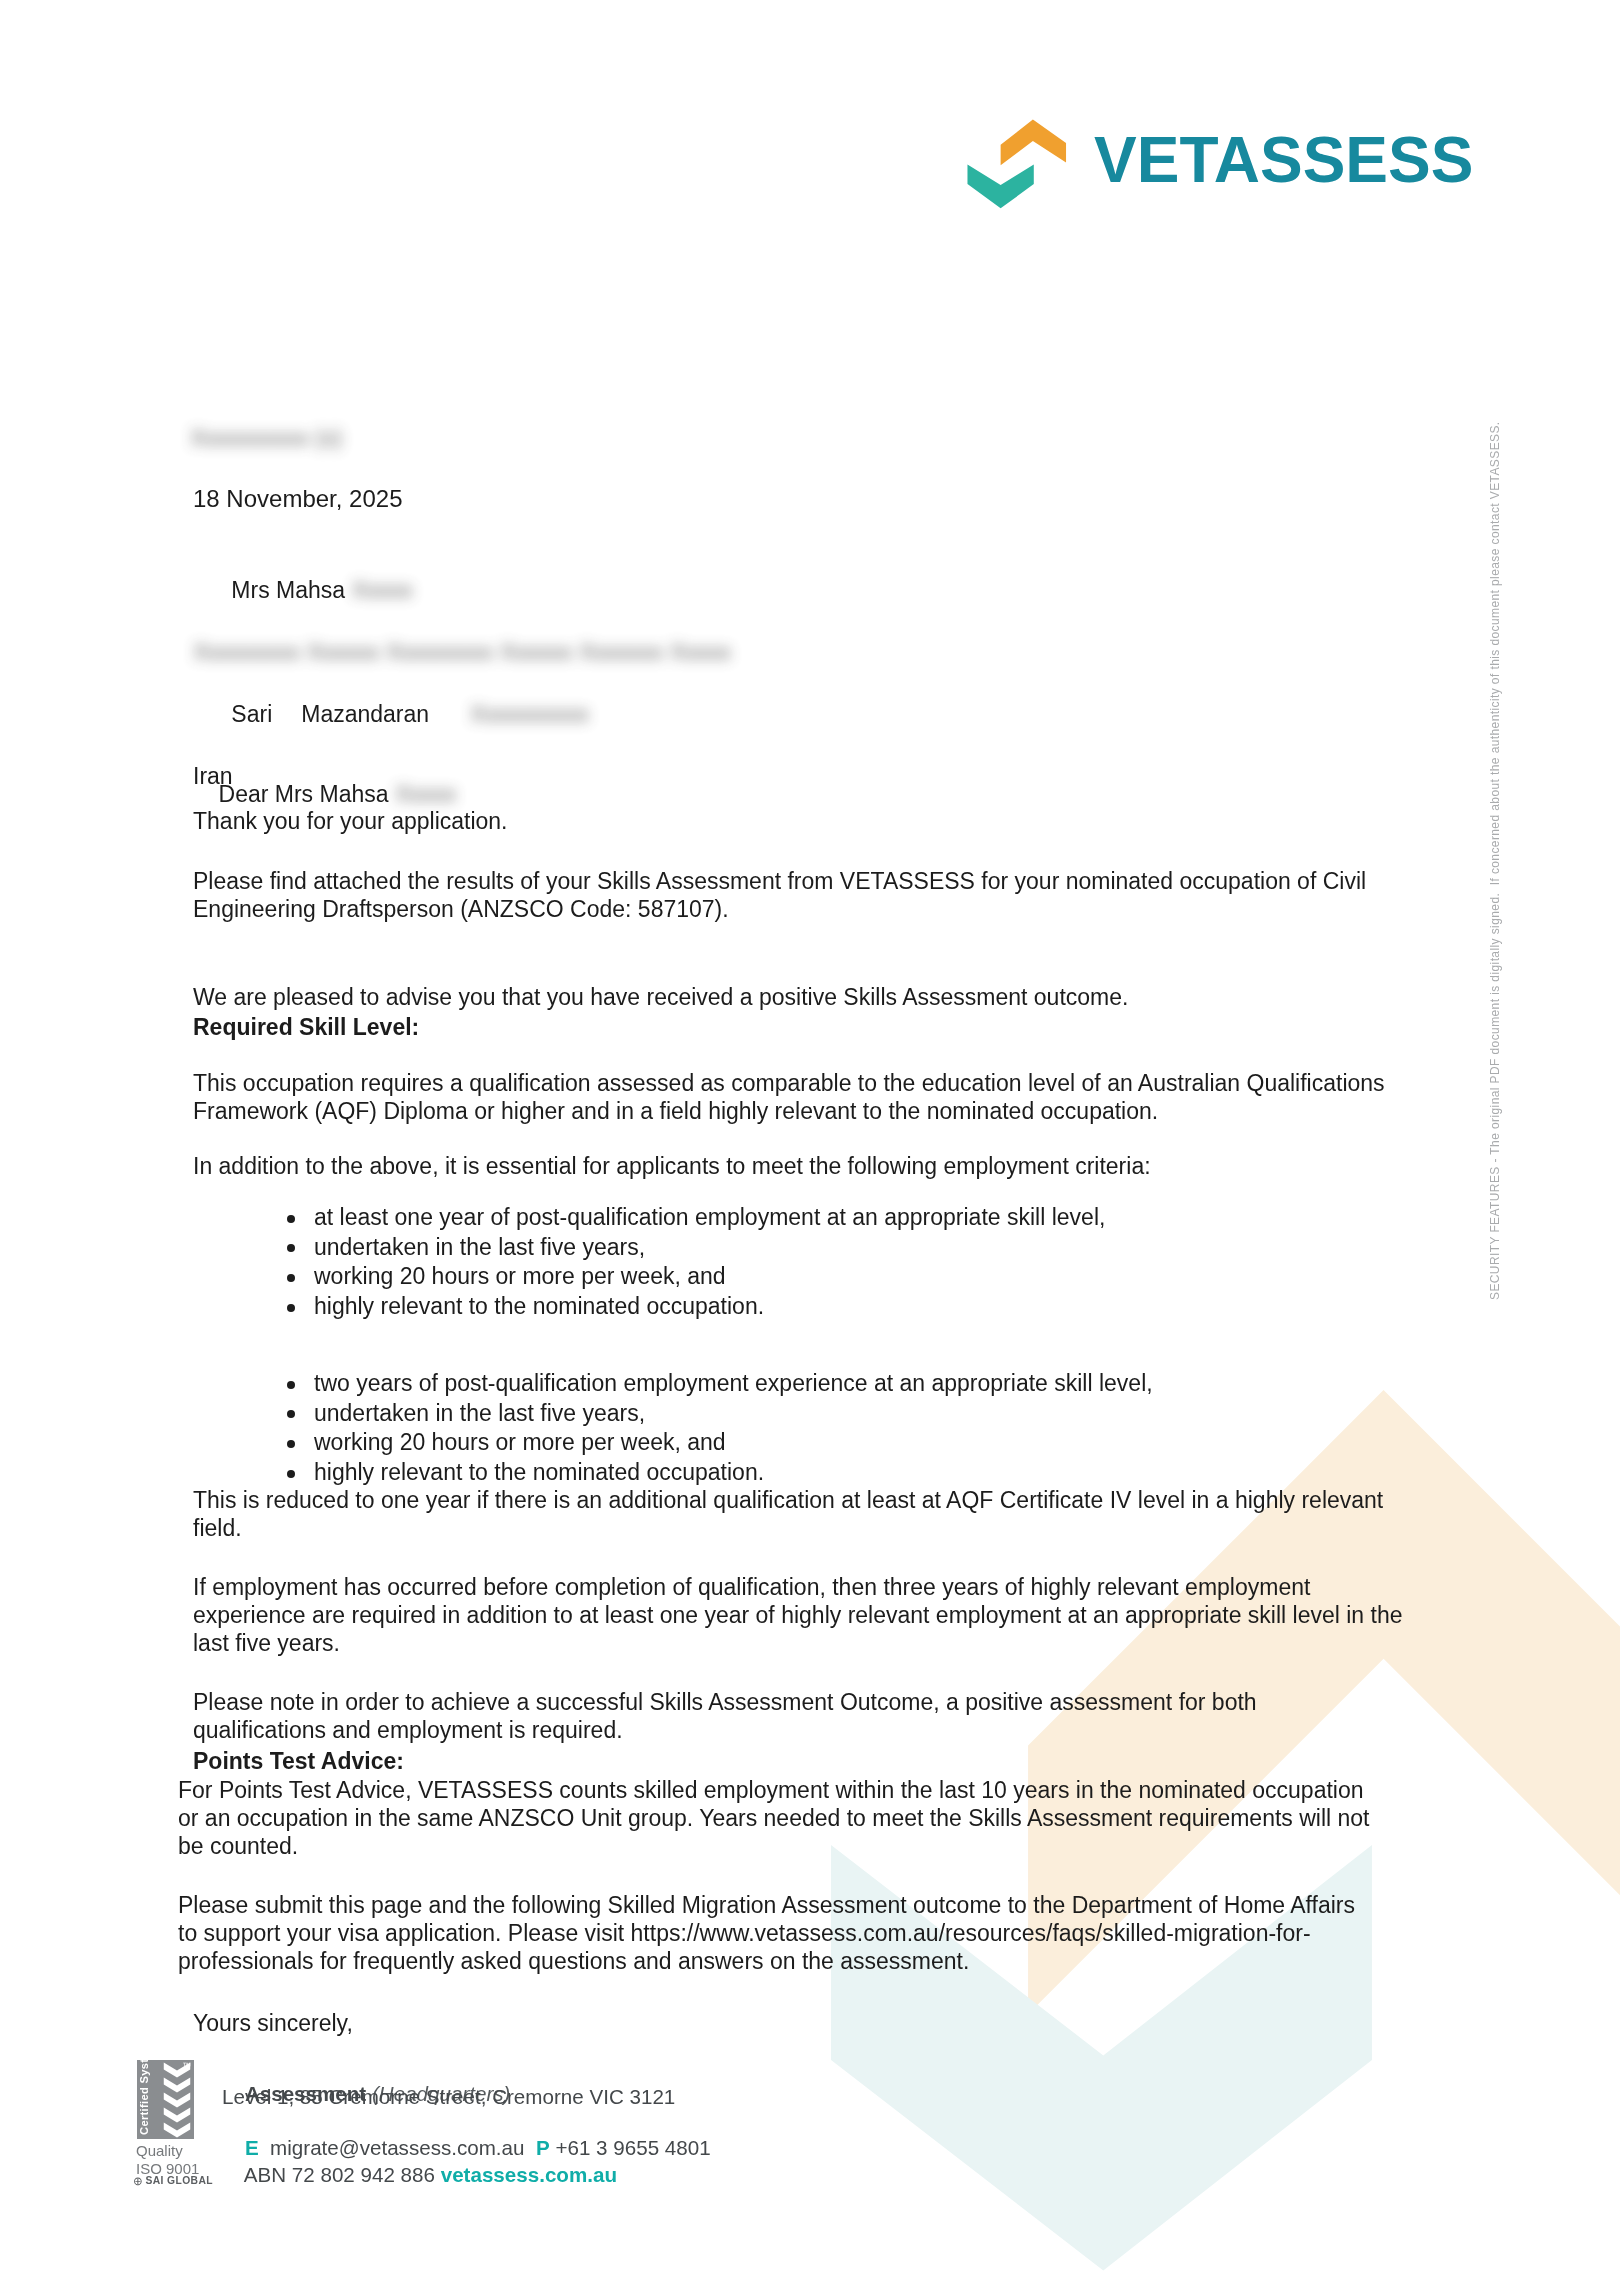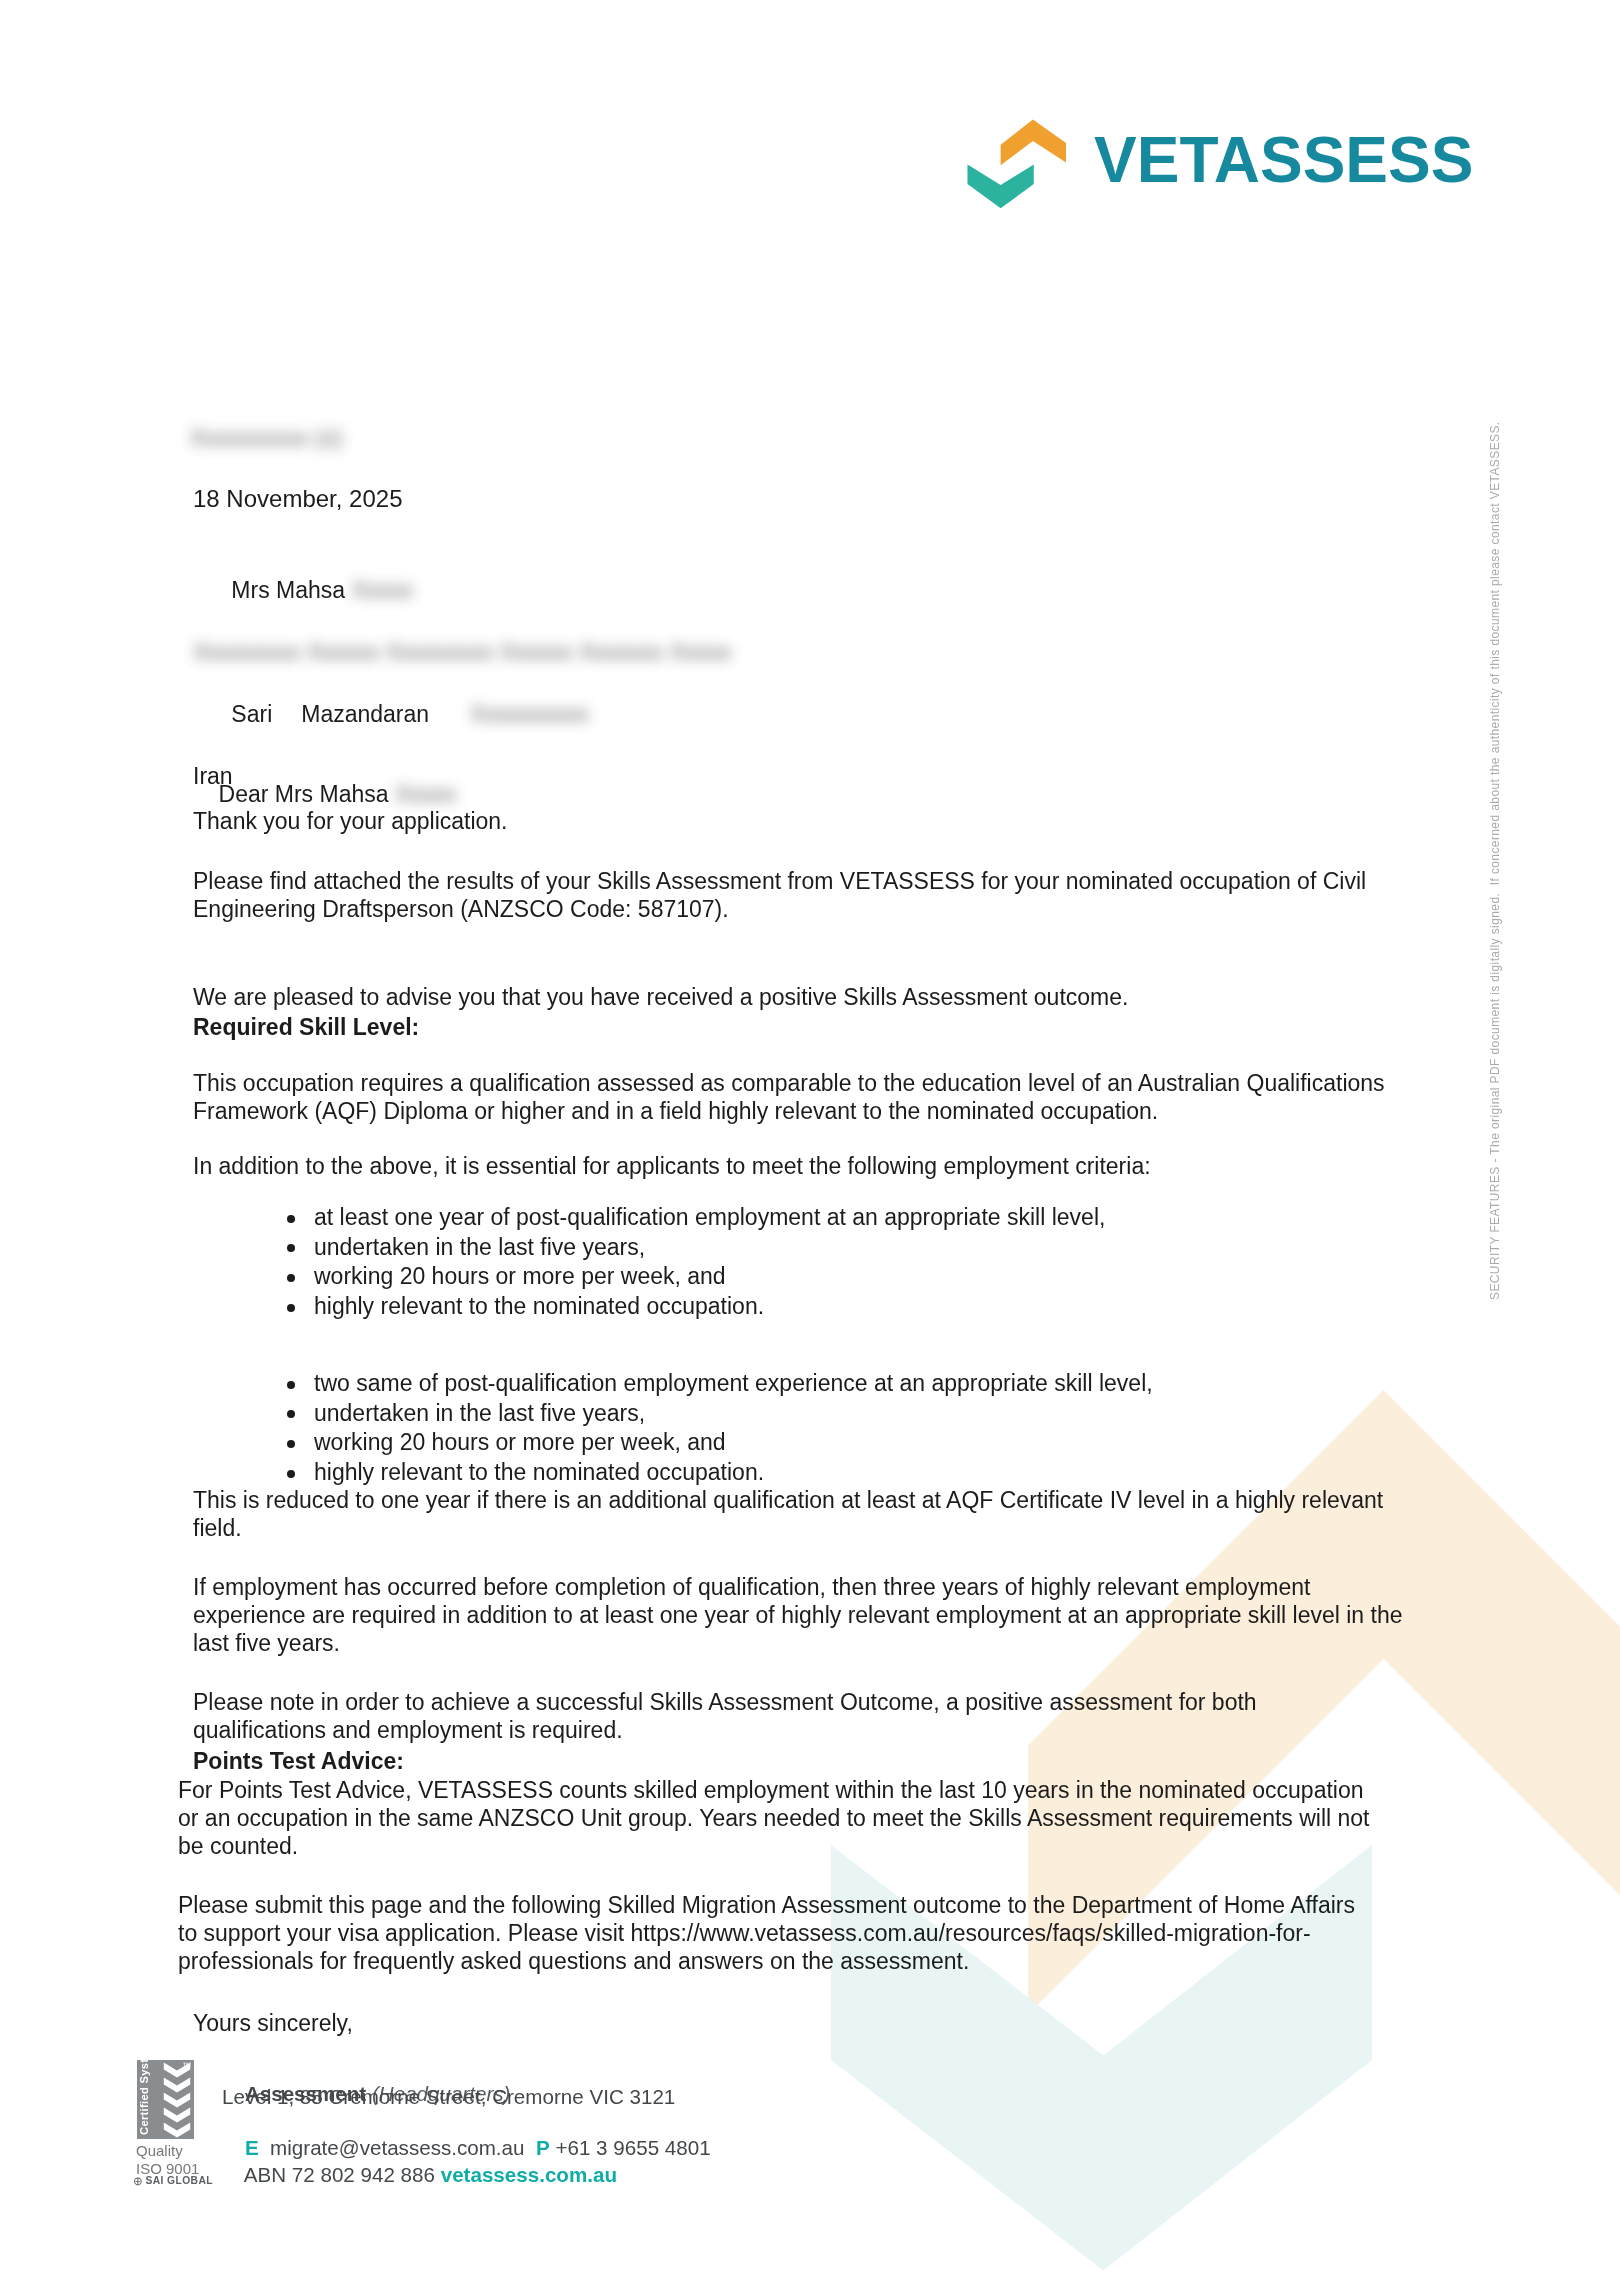--- a/index.html
+++ b/index.html
@@ -149,21 +149,21 @@
     <div class="bullet-item">
       <span class="bullet-dot"></span>
       <span class="bullet-label">highly relevant to the nominated occupation.</span>
     </div>
   </div>
 
 
   <div class="abs bullet-list" style="top:1370px;">
     <div class="bullet-item">
       <span class="bullet-dot"></span>
-      <span class="bullet-label">two same of post-qualification employment experience at an appropriate skill level,</span>
+      <span class="bullet-label">two years of post-qualification employment experience at an appropriate skill level,</span>
     </div>
     <div class="bullet-item">
       <span class="bullet-dot"></span>
       <span class="bullet-label">undertaken in the last five years,</span>
     </div>
     <div class="bullet-item">
       <span class="bullet-dot"></span>
       <span class="bullet-label">working 20 hours or more per week, and</span>
     </div>
     <div class="bullet-item">

